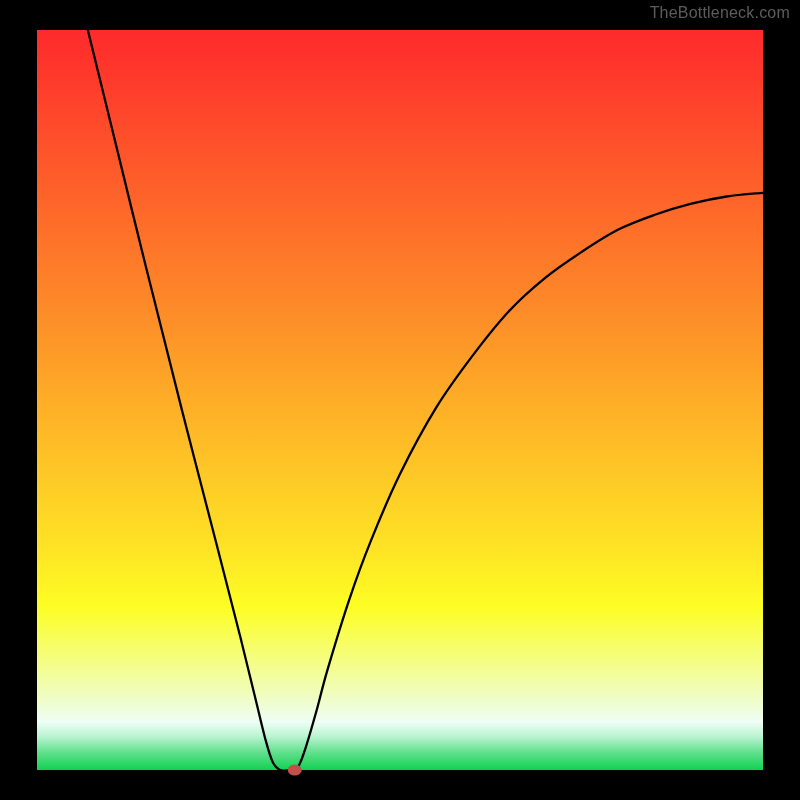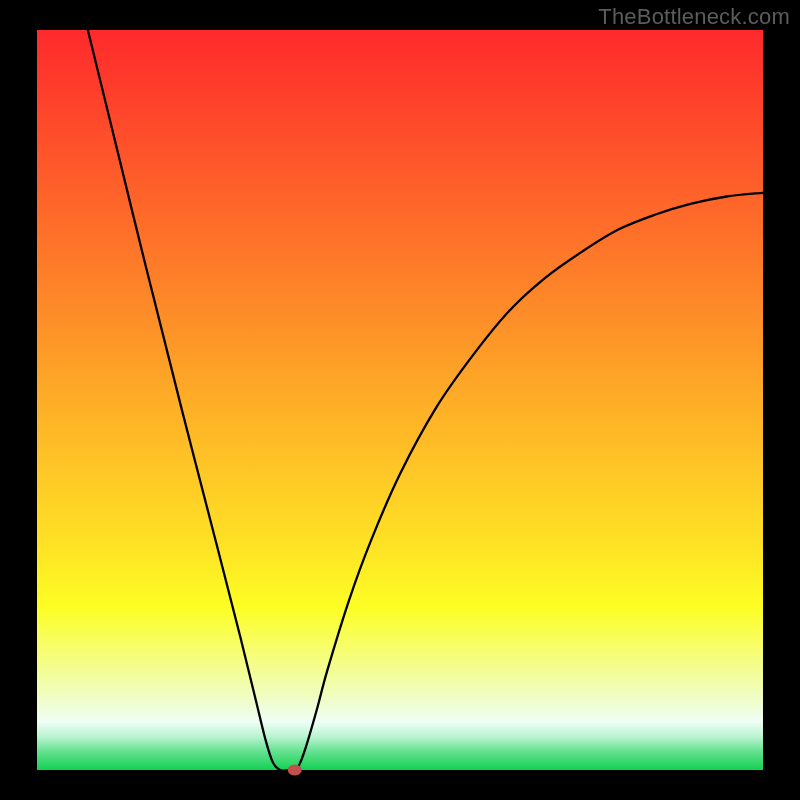--- a/index.html
+++ b/index.html
@@ -15,21 +15,21 @@
     position: relative;
     width: 800px;
     height: 800px;
     background: #000;
   }
   .watermark {
     position: absolute;
     top: 4px;
     right: 10px;
     color: #5c5c5c;
-    font-size: 22px;
+    font-size: 16px;
     font-weight: 500;
     letter-spacing: 0.2px;
     z-index: 5;
   }
   svg {
     position: absolute;
     top: 0;
     left: 0;
   }
 </style>

